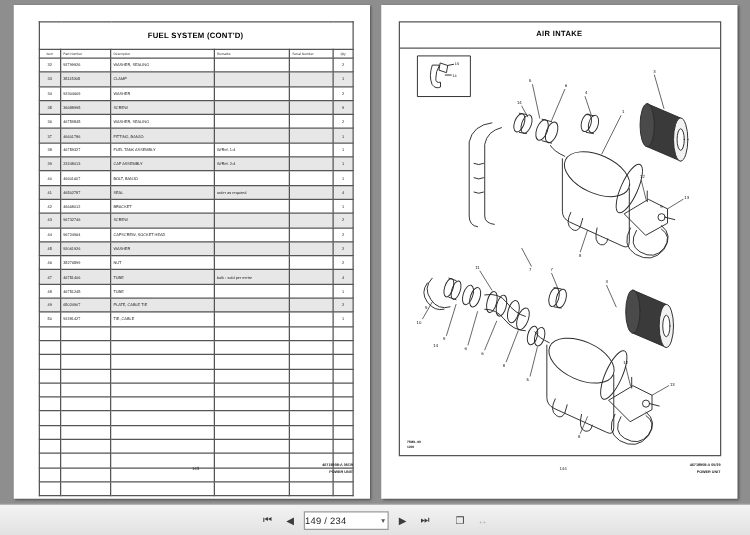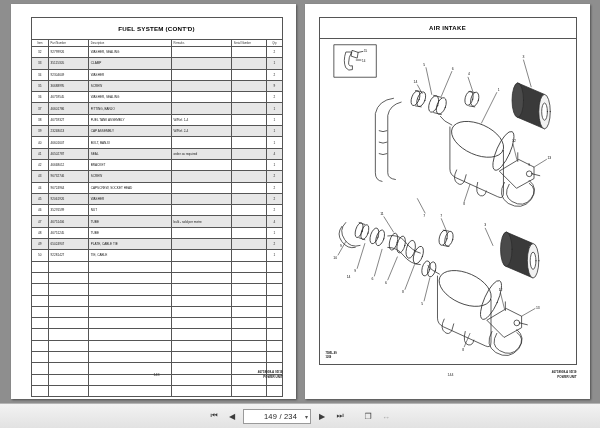--- a/index.html
+++ b/index.html
@@ -123,21 +123,21 @@
     font-size: 8px;
     border: none; background: transparent;
     cursor: pointer;
   }
   .tb-btn.dim { color: #a8a8a8; }
   .pagebox {
     display: flex; align-items: center;
     height: 15px;
     background: #fff;
     border: 1px solid #9a9a9a;
-    padding: 0 2px 0 20px;
+    padding: 0 2px 0 0;
     min-width: 68px;
     justify-content: space-between;
   }
   .pagebox .ptext { font-size: 7.5px; color: #1c1c1c; letter-spacing: 0.2px; }
   .pagebox .pcaret { font-size: 6px; color: #555; margin-left: 6px; }
   .tb-sep { width: 6px; }
 </style>
 </head>
 <body>
 

